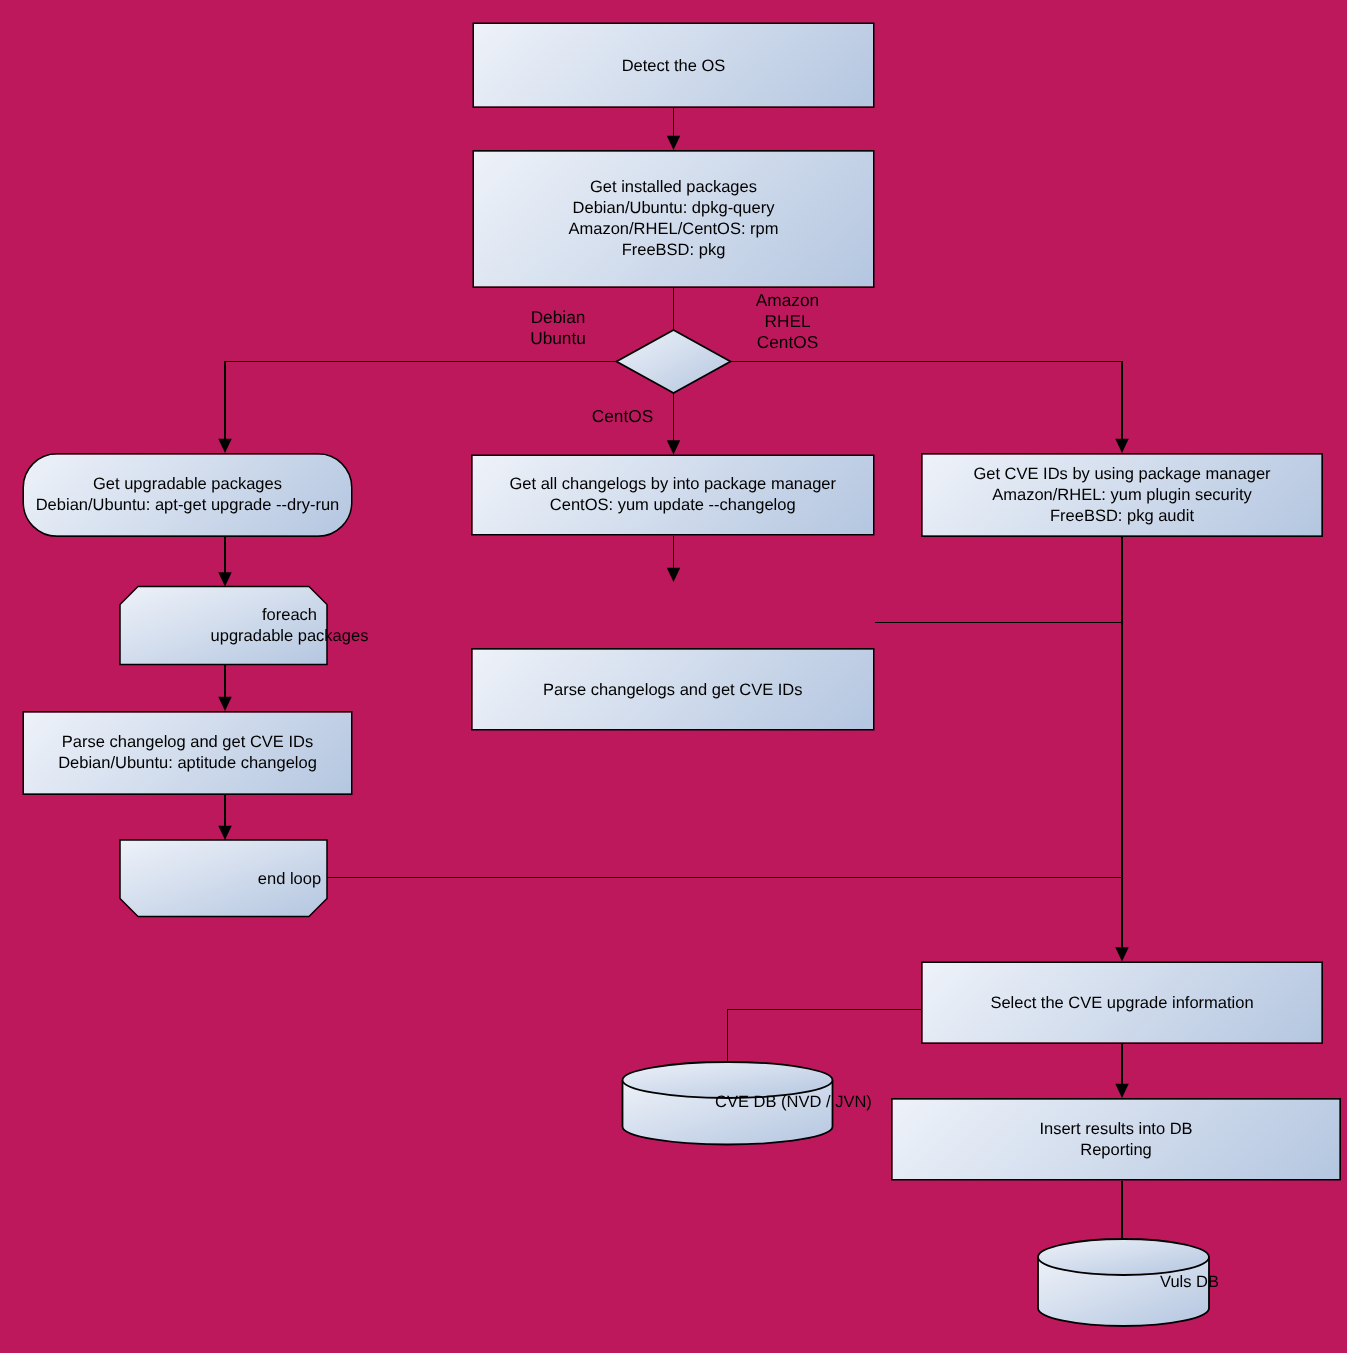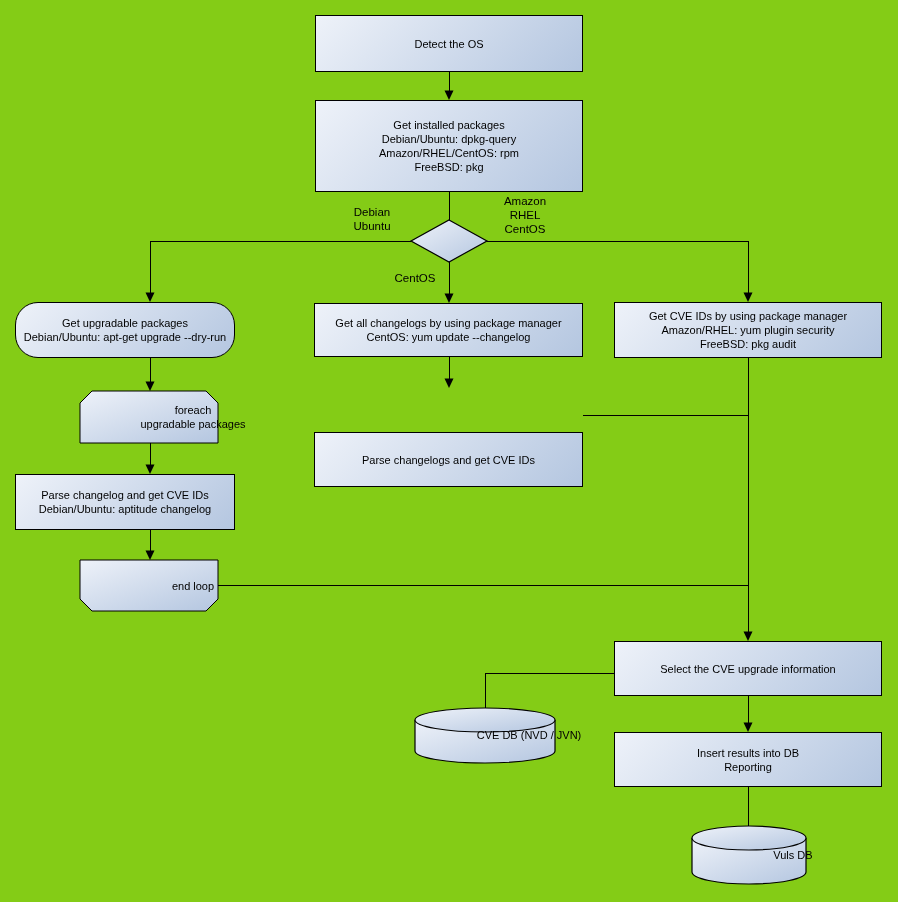--- a/index.html
+++ b/index.html
@@ -1,18 +1,18 @@
 <!DOCTYPE html>
 <html><head>
 <meta charset="utf-8">
 <title>Diagram</title>
 <style>
   html,body{margin:0;padding:0;background:#ffffff;}
   .canvas{
-    position:relative;width:898px;height:902px;background:#84cc16;
+    position:relative;width:898px;height:902px;background:#be185d;
     font-family:"Liberation Sans",sans-serif;color:#000;overflow:hidden;
   }
   .overlay{position:absolute;left:0;top:0;}
   .node{
     position:absolute;box-sizing:border-box;
     border:1px solid #000;
     background:linear-gradient(135deg,#eef2f9 0%,#b4c6e0 100%);
     display:flex;align-items:center;justify-content:center;
     text-align:center;font-size:11px;line-height:14px;
     white-space:pre-line;
@@ -92,32 +92,32 @@
 Debian/Ubuntu: dpkg-query
 Amazon/RHEL/CentOS: rpm
 FreeBSD: pkg</div>
 
   <div class="node" style="left:15px;top:302px;width:220px;height:56px;border-radius:23px;">Get upgradable packages
 Debian/Ubuntu: apt-get upgrade --dry-run</div>
 
   <div class="node" style="left:15px;top:474px;width:220px;height:56px;text-align:center;">Parse changelog and get  CVE IDs
 Debian/Ubuntu: aptitude changelog</div>
 
-  <div class="node" style="left:314px;top:303px;width:269px;height:54px;">Get all changelogs by using package manager
+  <div class="node" style="left:314px;top:303px;width:269px;height:54px;">Get all changelogs by into package manager
 CentOS: yum update --changelog</div>
 
   <div class="node" style="left:314px;top:388px;width:269px;height:55px;margin-top:44px;">Parse changelogs and get CVE IDs</div>
 
   <div class="node" style="left:614px;top:302px;width:268px;height:56px;">Get CVE IDs by using package manager
 Amazon/RHEL: yum plugin security
 FreeBSD: pkg audit</div>
 
   <div class="node" style="left:614px;top:641px;width:268px;height:55px;">Select the CVE upgrade information</div>
 
-  <div class="node" style="left:614px;top:732px;width:268px;height:55px;">Insert results into DB
+  <div class="node" style="left:594px;top:732px;width:300px;height:55px;">Insert results into DB
 Reporting</div>
 
   <div class="shape-label" style="left:80px;top:391px;width:138px;height:52px;">foreach
 upgradable  packages</div>
 
   <div class="shape-label" style="left:80px;top:560px;width:138px;height:51px;">end loop</div>
 
   <div class="shape-label" style="left:413px;top:727px;width:144px;height:16px;text-align:right;">CVE DB (NVD / JVN)</div>
 
   <div class="shape-label" style="left:692px;top:847px;width:114px;height:16px;">Vuls DB</div>

